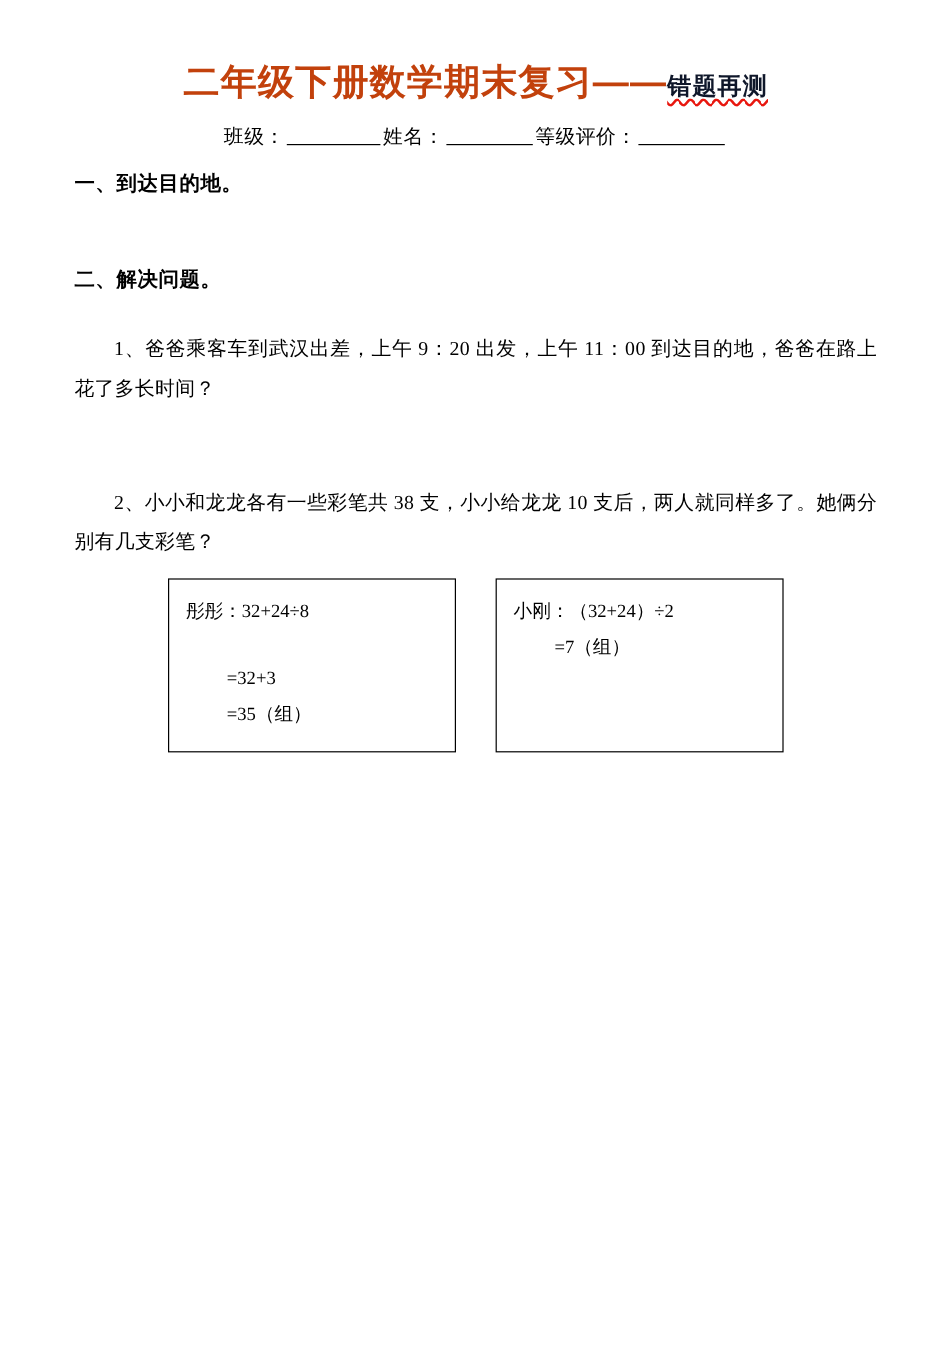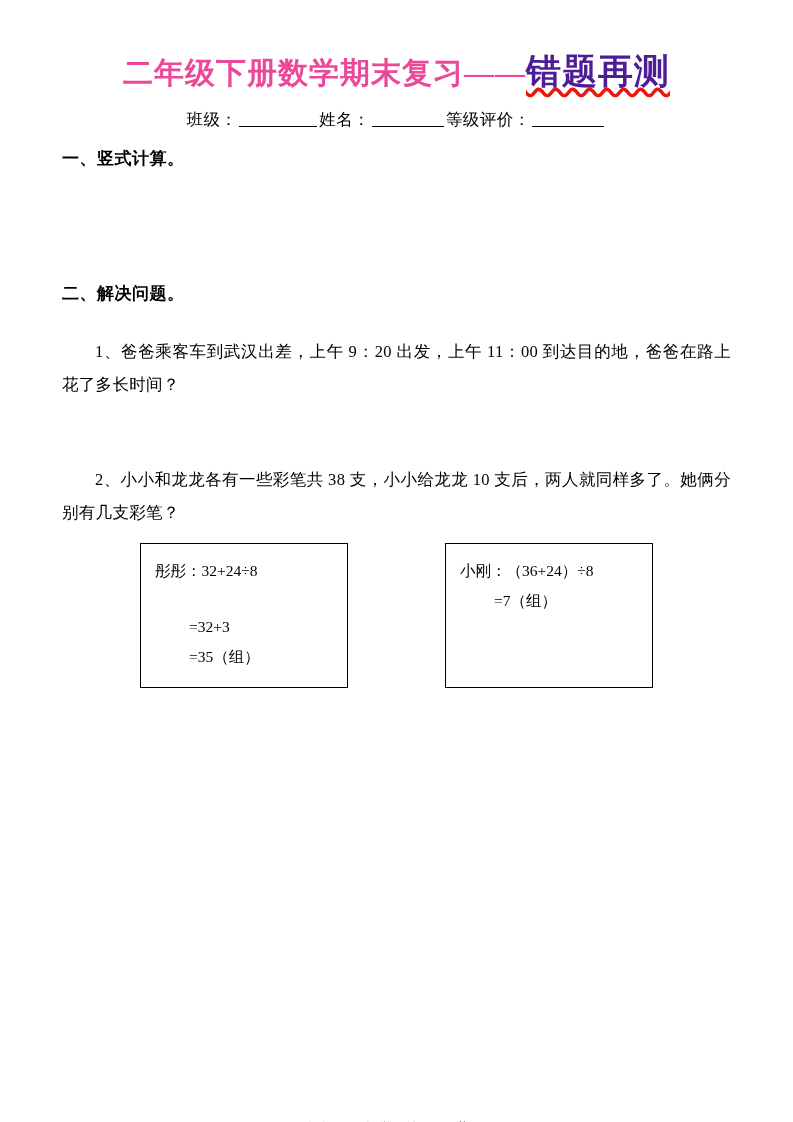--- a/index.html
+++ b/index.html
@@ -22,32 +22,32 @@
     box-sizing: border-box;
     padding: 0 62px;
   }
   
   .title-row {
     margin-top: 48px;
     text-align: center;
     white-space: nowrap;
   }
   .title-black {
-    font-family: Liberation Serif, serif;
+    font-family: Liberation Sans, sans-serif;
     font-weight: bold;
     font-size: 30px;
     letter-spacing: 1px;
-    color: #ec4899;
+    color: #c2410c;
   }
   .title-red {
     font-family: "Liberation Sans", sans-serif;
     font-weight: bold;
-    font-size: 35px;
+    font-size: 20px;
     letter-spacing: 1px;
-    color: #4c1d95;
+    color: #0f172a;
     text-decoration: underline wavy #e8170f;
     text-underline-offset: 4px;
   }
   
   .info-line {
     margin-top: 14px;
     text-align: center;
     font-size: 16.5px;
     letter-spacing: 0.4px;
   }
@@ -98,21 +98,21 @@
     display: flex;
     justify-content: space-between;
     padding: 0 78px 0 78px;
   }
   .sol-box {
     border: 1px solid #000;
     box-sizing: border-box;
     padding: 12px 10px 14px 10px;
     font-size: 15.5px;
     line-height: 1.95;
-    width: 208px;
+    width: 240px;
     min-height: 104px;
   }
   .sol-line { white-space: nowrap; }
   .sol-line.l1 { padding-left: 4px; }
   .sol-line.l2 { padding-left: 38px; margin-top: 26px; }
   .sol-line.l3 { padding-left: 38px; }
   
   .footer {
     position: absolute;
     left: 0;
@@ -131,38 +131,38 @@
 <div class="page">
 
   <div class="title-row">
     <span class="title-black">二年级下册数学期末复习——</span><span class="title-red">错题再测</span>
   </div>
 
   <div class="info-line">
     <span>班级：</span><span class="blank"></span><span>姓名：</span><span class="blank short"></span><span>等级评价：</span><span class="blank short"></span>
   </div>
 
-  <div class="section-heading">一、竖式计算。</div>
+  <div class="section-heading">一、到达目的地。</div>
 
 
-  <div class="section-heading" style="margin-top:112px">二、解决问题。</div>
+  <div class="section-heading" style="margin-top:57px">二、解决问题。</div>
 
   <div class="problem indent p1">1、爸爸乘客车到武汉出差，上午 9：20 出发，上午 11：00 到达目的地，爸爸在路上花了多长时间？</div>
 
   <div class="problem indent p2">2、小小和龙龙各有一些彩笔共 38 支，小小给龙龙 10 支后，两人就同样多了。她俩分别有几支彩笔？</div>
 
 
   <div class="boxes">
     <div class="sol-box">
       <div class="sol-line l1">彤彤：32+24÷8</div>
       <div class="sol-line l2">=32+3</div>
       <div class="sol-line l3">=35（组）</div>
     </div>
     <div class="sol-box">
-      <div class="sol-line l1">小刚：（36+24）÷8</div>
+      <div class="sol-line l1">小刚：（32+24）÷2</div>
       <div class="sol-line l3">=7（组）</div>
     </div>
   </div>
 
 
   <div class="footer">
     <span>二年级下册数学</span><span>第 1 页  共 4 页</span>
   </div>
 
 </div>

